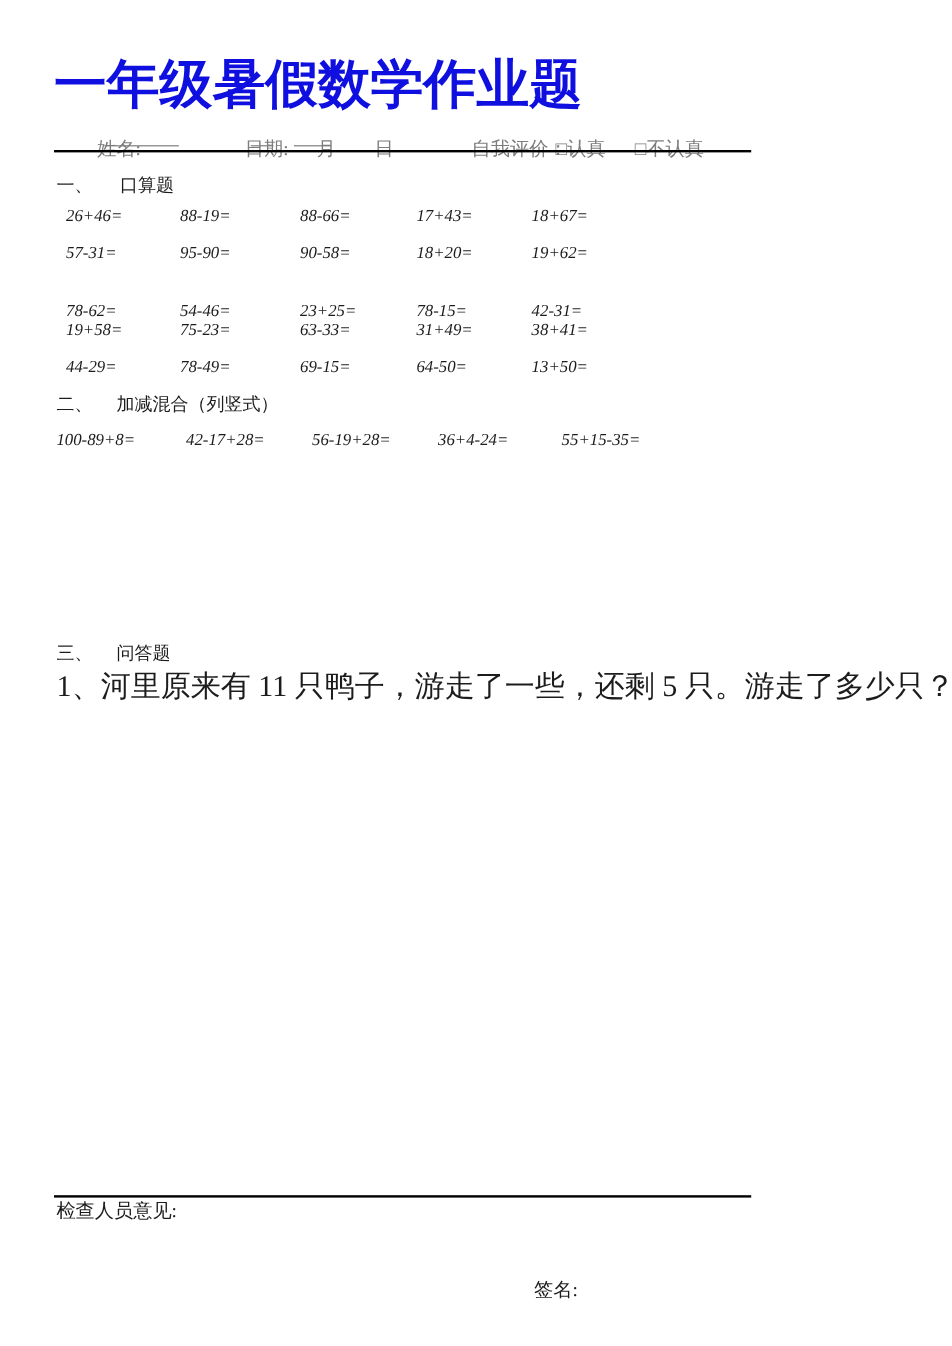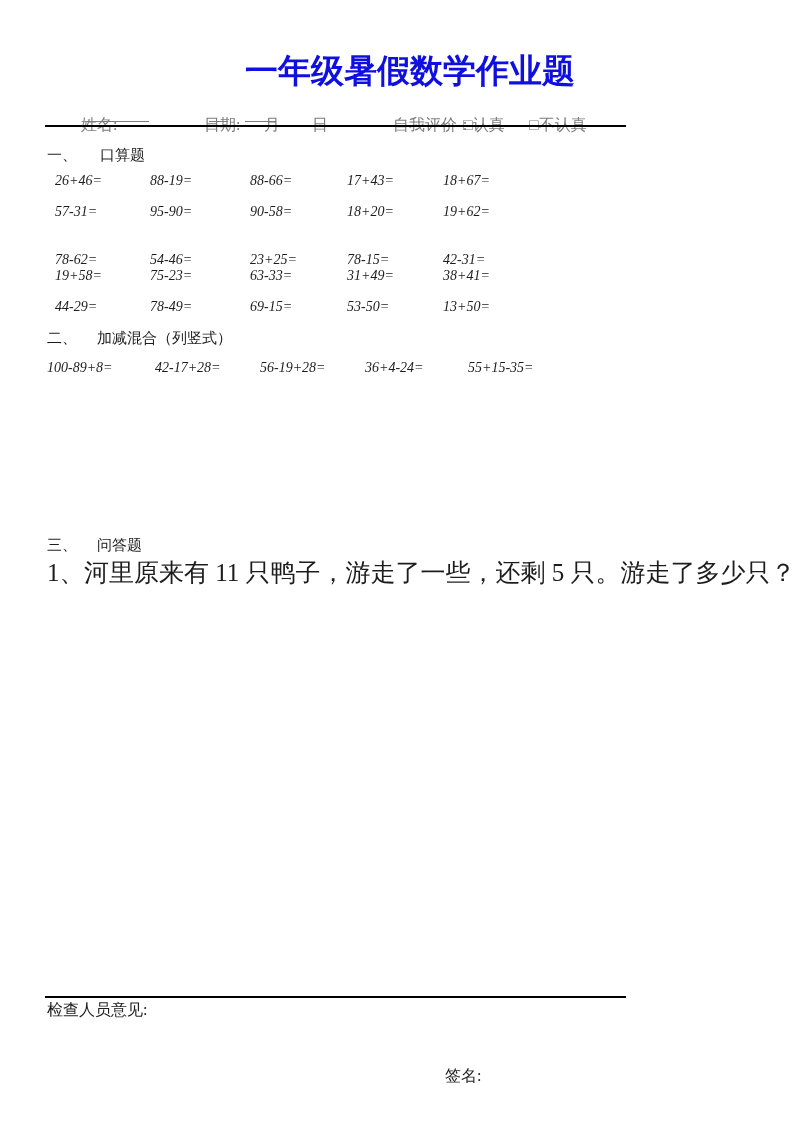--- a/index.html
+++ b/index.html
@@ -6,23 +6,23 @@
   .page{
     position:relative;
     width:793px;height:1122px;
     background:#fff;
     font-family:"Liberation Serif","DejaVu Serif",serif;
     color:var(--body-text,#1c1c1c);
     overflow:hidden;
   }
   .title{
     position:absolute;top:52px;left:45px;width:730px;
-    margin:0;text-align:center;
+    margin:0;
     font-family:"DejaVu Sans","Liberation Sans",sans-serif;
-    font-weight:bold;font-size:33px;line-height:38px;
+    font-weight:bold;font-size:44px;line-height:38px;
     color:var(--title,#0f0fdf);
   }
   .hdr{
     position:absolute;top:115px;height:20px;
     font-size:16px;line-height:20px;
     color:var(--header-text,#7d7d7d);
     white-space:nowrap;
     margin-left:36px;
   }
   .blank{
@@ -114,21 +114,21 @@
 
   <span class="cell r3 c0">19+58=</span>
   <span class="cell r3 c1">75-23=</span>
   <span class="cell r3 c2">63-33=</span>
   <span class="cell r3 c3">31+49=</span>
   <span class="cell r3 c4">38+41=</span>
 
   <span class="cell r4 c0">44-29=</span>
   <span class="cell r4 c1">78-49=</span>
   <span class="cell r4 c2">69-15=</span>
-  <span class="cell r4 c3">53-50=</span>
+  <span class="cell r4 c3">64-50=</span>
   <span class="cell r4 c4">13+50=</span>
 
   <span class="sec-num s2-num">二、</span>
   <span class="sec-title s2-title">加减混合（列竖式）</span>
 
   <span class="cell mrow m0">100-89+8=</span>
   <span class="cell mrow m1">42-17+28=</span>
   <span class="cell mrow m2">56-19+28=</span>
   <span class="cell mrow m3">36+4-24=</span>
   <span class="cell mrow m4">55+15-35=</span>

